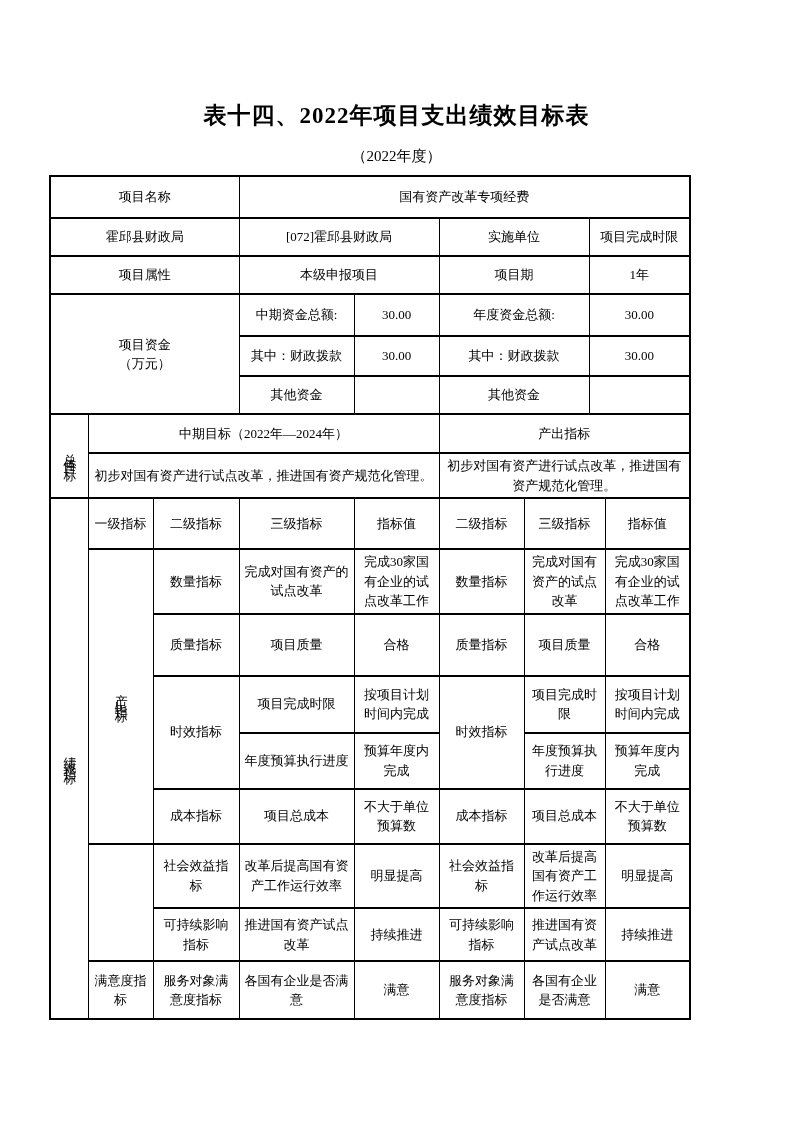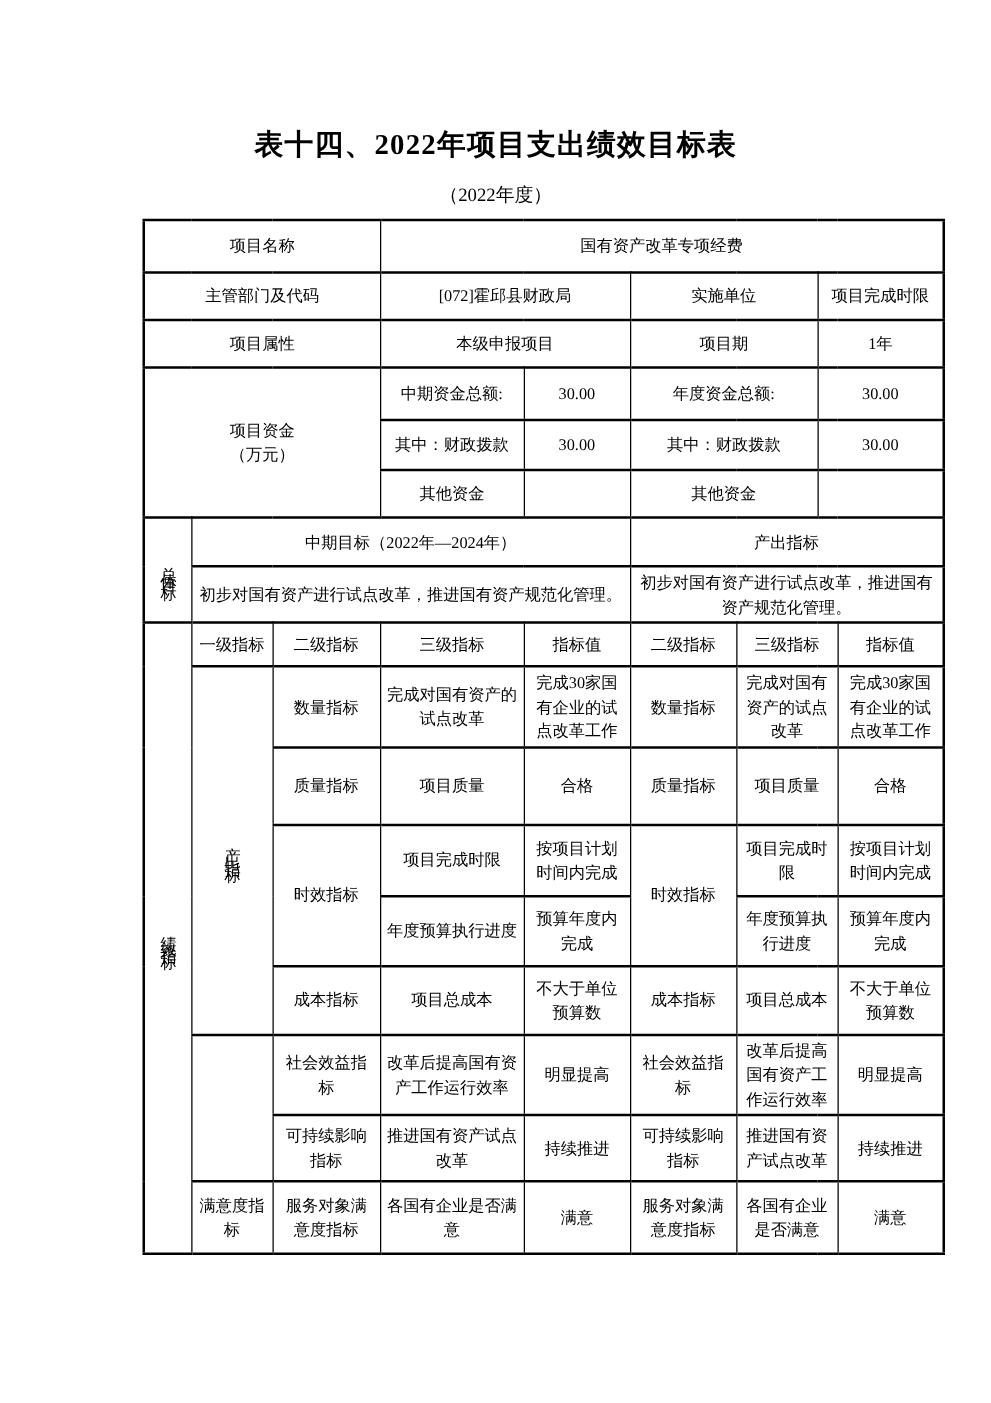--- a/index.html
+++ b/index.html
@@ -21,21 +21,21 @@
   .page-subtitle {
     margin: 16px 0 9px 0;
     text-align: center;
     font-size: 15px;
     font-weight: normal;
   }
   table.main {
     border-collapse: collapse;
     table-layout: fixed;
     width: 640px;
-    margin-left: 114px;
+    margin-left: 49px;
     font-size: 13px;
   }
   table.main td {
     border: 1px solid #000;
     border-top-width: 2px;
     border-bottom-width: 2px;
     padding: 2px 4px;
     text-align: center;
     vertical-align: middle;
     line-height: 1.5;
@@ -73,21 +73,21 @@
       <col style="width:85px">
   </colgroup>
 
   <tbody>
       <tr style="height:42px">
     <td colspan="3">项目名称</td>
     <td colspan="6">国有资产改革专项经费</td>
   </tr>
 
   <tr style="height:38px">
-    <td colspan="3">主管部门及代码</td>
+    <td colspan="3">霍邱县财政局</td>
     <td colspan="2">[072]霍邱县财政局</td>
     <td colspan="2">实施单位</td>
     <td colspan="2">项目完成时限</td>
   </tr>
 
   <tr style="height:38px">
     <td colspan="3">项目属性</td>
     <td colspan="2">本级申报项目</td>
     <td colspan="2">项目期</td>
     <td colspan="2">1年</td>
@@ -117,21 +117,21 @@
   <tr style="height:39px">
     <td rowspan="2"><span class="vert">总体目标</span></td>
     <td colspan="4">中期目标（2022年—2024年）</td>
     <td colspan="4">产出指标</td>
   </tr>
   <tr style="height:40px">
     <td colspan="4" class="l top">初步对国有资产进行试点改革，推进国有资产规范化管理。</td>
     <td colspan="4" class="l top">初步对国有资产进行试点改革，推进国有资产规范化管理。</td>
   </tr>
 
-  <tr style="height:35px">
+  <tr style="height:51px">
     <td rowspan="9"><span class="vert">绩效指标</span></td>
     <td>一级指标</td>
     <td>二级指标</td>
     <td>三级指标</td>
     <td>指标值</td>
     <td>二级指标</td>
     <td colspan="2">三级指标</td>
     <td>指标值</td>
   </tr>
 

